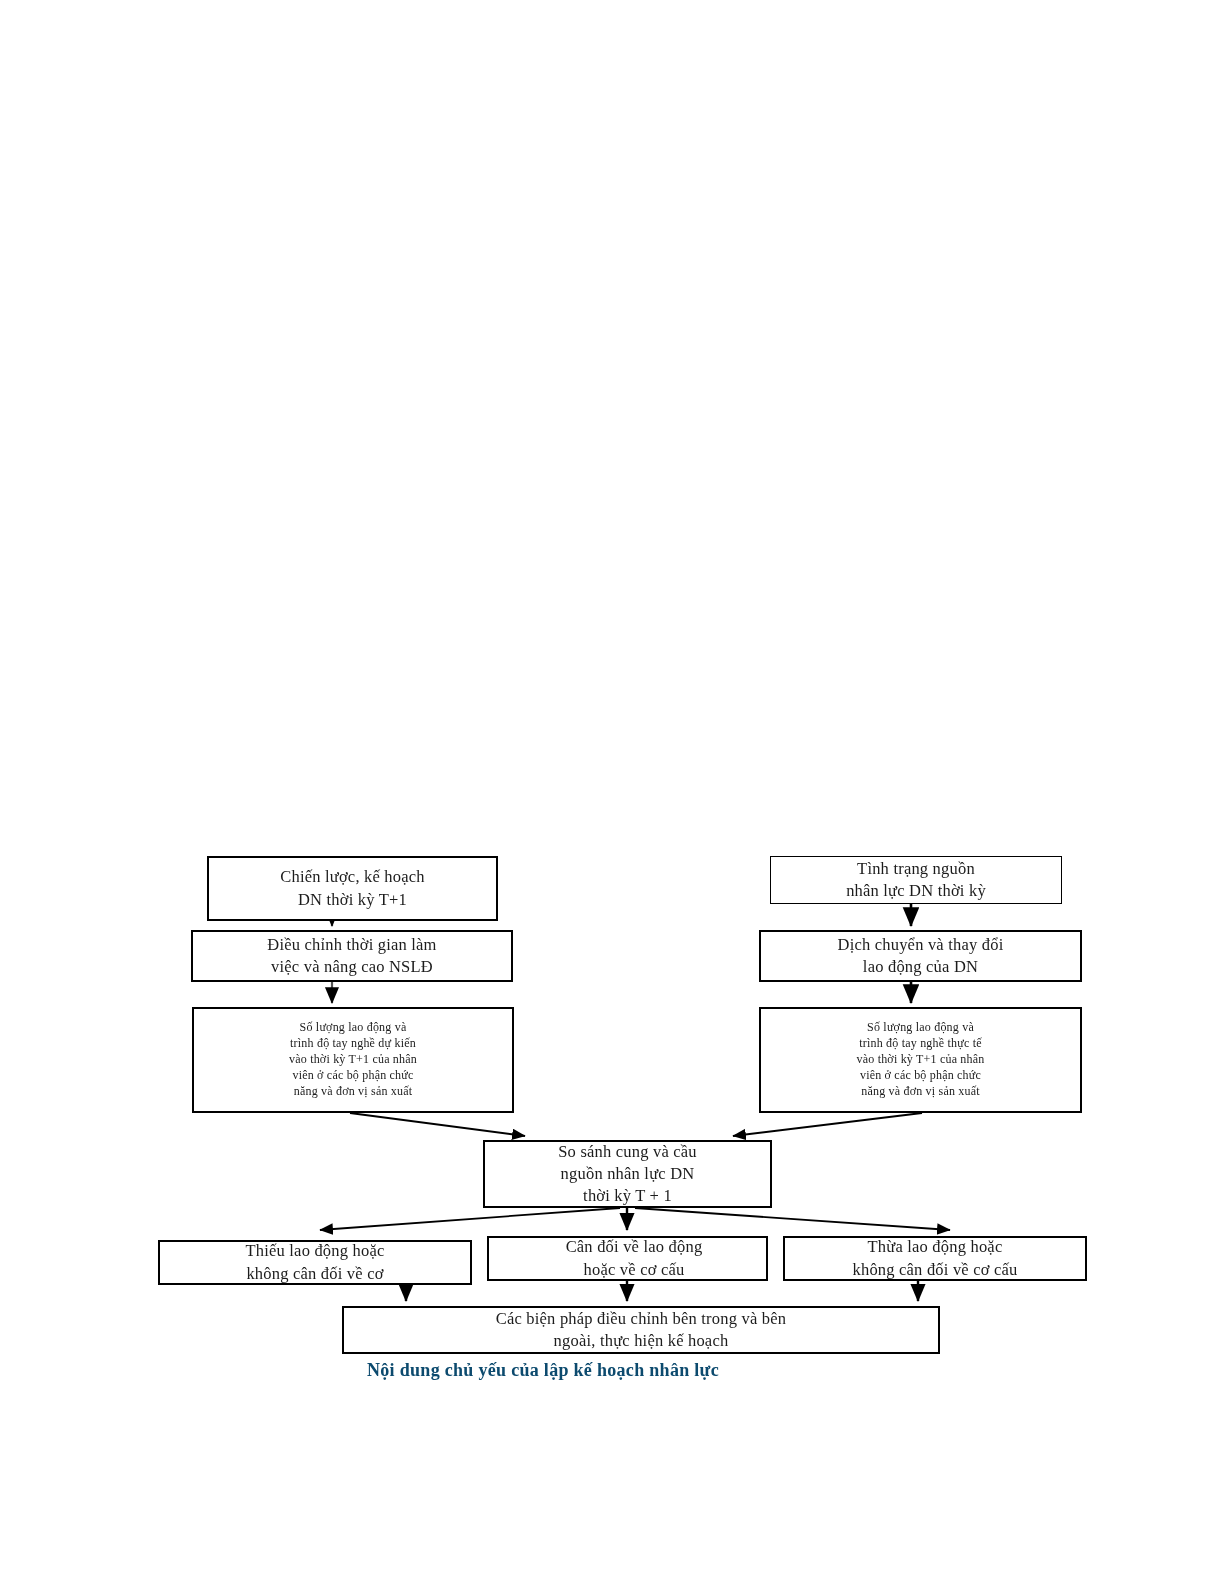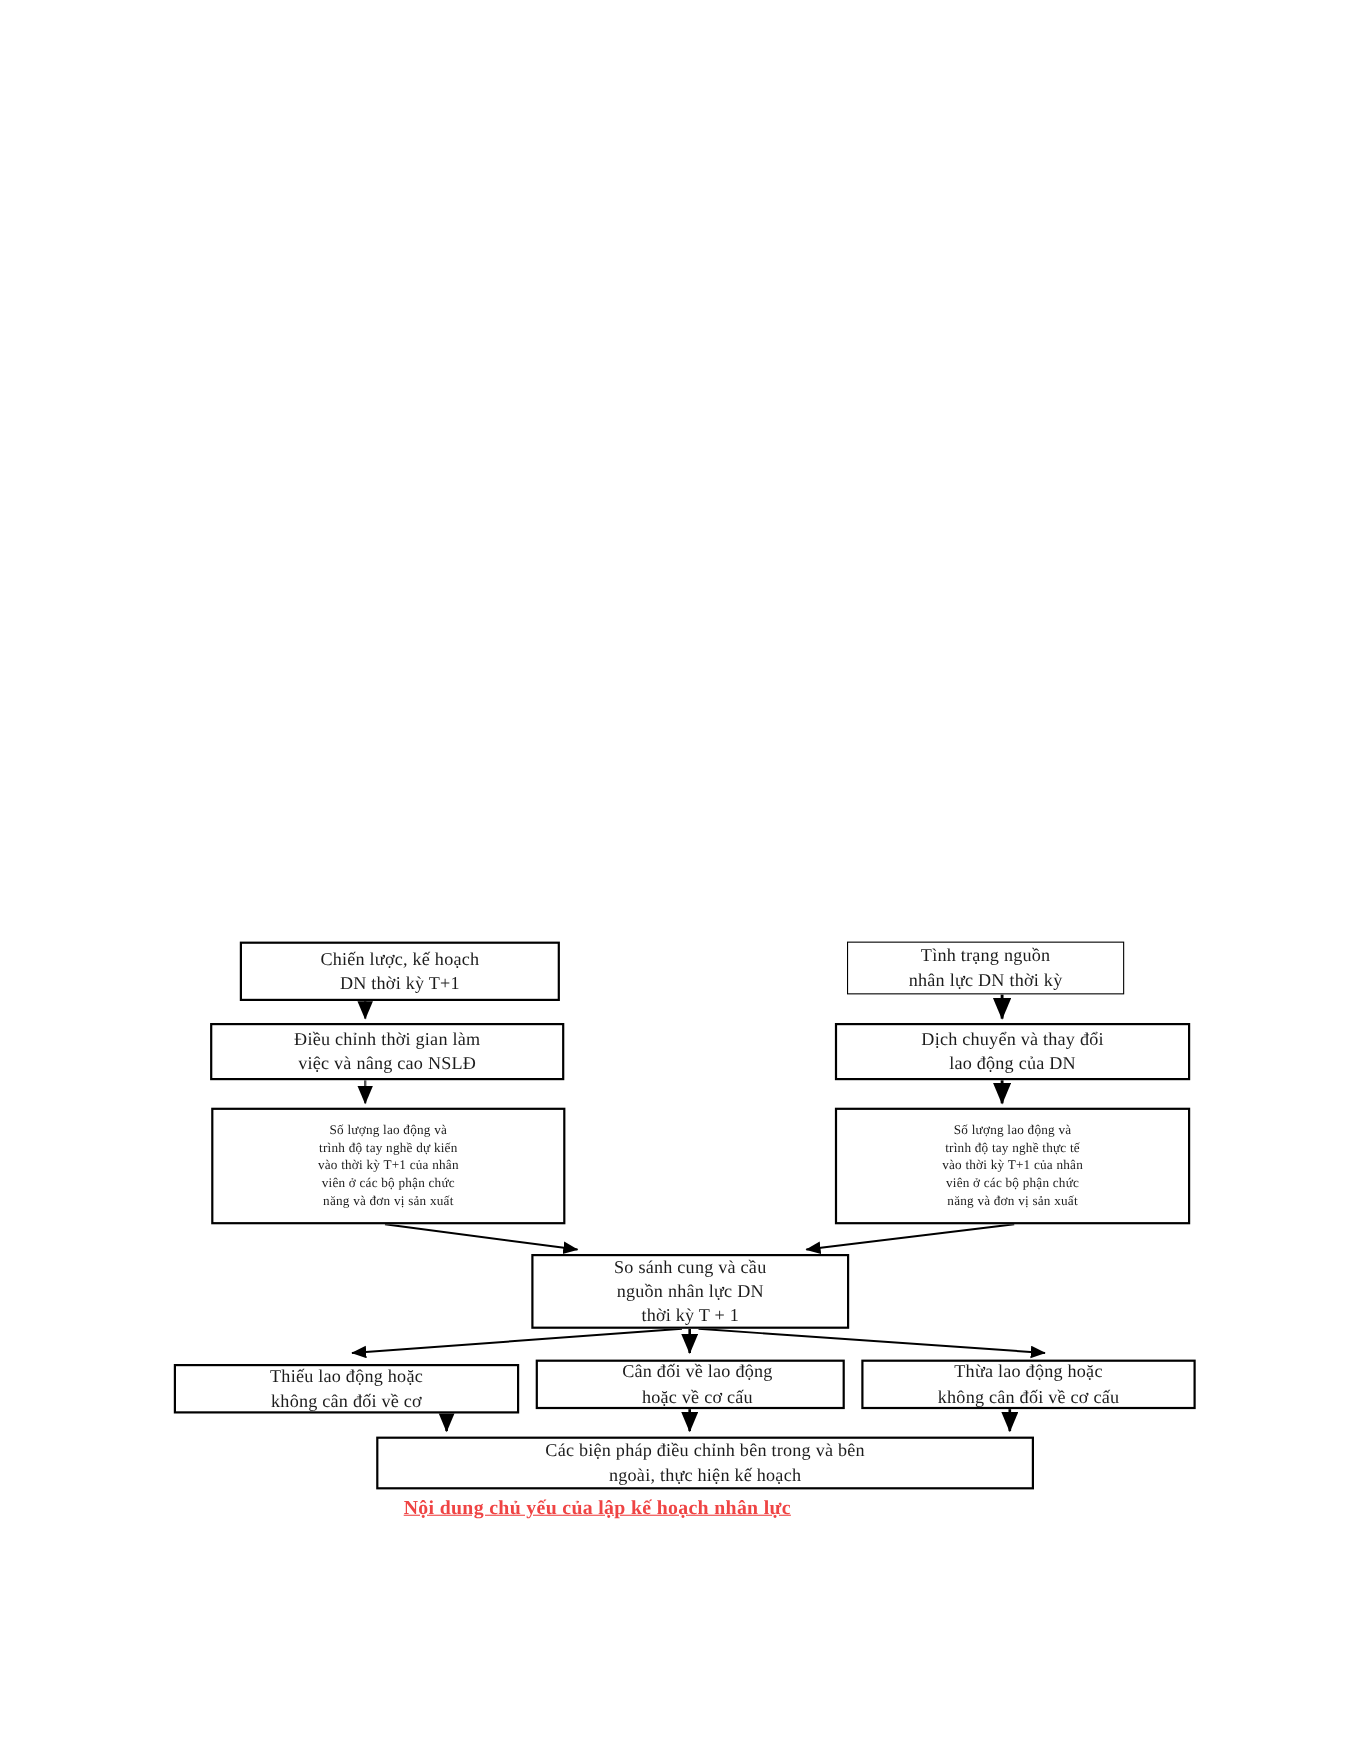--- a/index.html
+++ b/index.html
@@ -53,24 +53,23 @@
   .node.big {
     font-size: 12px;
     line-height: 1.32;
   }
   .caption {
     position: absolute;
     font-family: "Liberation Serif", "DejaVu Serif", serif;
     font-weight: bold;
     font-size: 18px;
     letter-spacing: 0.3px;
-    color: #ef4444;
+    color: #0c4a6e;
     white-space: nowrap;
     z-index: 4;
-    text-decoration: underline;
   }
   svg.edges {
     position: absolute;
     left: 0;
     top: 0;
     width: 1225px;
     height: 1585px;
     z-index: 1;
     pointer-events: none;
   }
@@ -99,39 +98,39 @@
 
       <line x1="620" y1="1208" x2="320" y2="1230" stroke="#000000" stroke-width="1.8" marker-end="url(#arrowhead)"></line>
       <line x1="627" y1="1208" x2="627" y2="1230" stroke="#000000" stroke-width="2.4" marker-end="url(#arrowhead)"></line>
       <line x1="635" y1="1208" x2="950" y2="1230" stroke="#000000" stroke-width="1.8" marker-end="url(#arrowhead)"></line>
 
       <line x1="406" y1="1281" x2="406" y2="1301" stroke="#000000" stroke-width="2.4" marker-end="url(#arrowhead)"></line>
       <line x1="627" y1="1281" x2="627" y2="1301" stroke="#000000" stroke-width="2.4" marker-end="url(#arrowhead)"></line>
       <line x1="918" y1="1281" x2="918" y2="1301" stroke="#000000" stroke-width="2.4" marker-end="url(#arrowhead)"></line>
     </svg>
 
-    <div class="node" style="left:207px; top:856px; width:291px; height:54px;margin-left:11px;">
+    <div class="node" style="left:207px; top:856px; width:291px; height:65px;">
       <span class="txt">Chiến lược, kế hoạch
 DN thời kỳ T+1</span>
     </div>
 
     <div class="node" style="left:191px; top:930px; width:322px; height:52px;">
       <span class="txt">Điều chỉnh thời gian làm
 việc và nâng cao NSLĐ</span>
     </div>
 
     <div class="node big" style="left:192px; top:1007px; width:322px; height:106px;">
       <span class="txt">Số lượng lao động và
 trình độ tay nghề dự kiến
 vào thời kỳ T+1 của nhân
 viên ở các bộ phận chức
 năng và đơn vị sản xuất</span>
     </div>
 
-    <div class="node thin" style="left:770px; top:856px; width:252px; height:48px;">
+    <div class="node thin" style="left:770px; top:856px; width:292px; height:48px;">
       <span class="txt">Tình trạng nguồn
 nhân lực DN thời kỳ</span>
     </div>
 
     <div class="node" style="left:759px; top:930px; width:323px; height:52px;">
       <span class="txt">Dịch chuyển và thay đổi
 lao động của DN</span>
     </div>
 
     <div class="node big" style="left:759px; top:1007px; width:323px; height:106px;">

